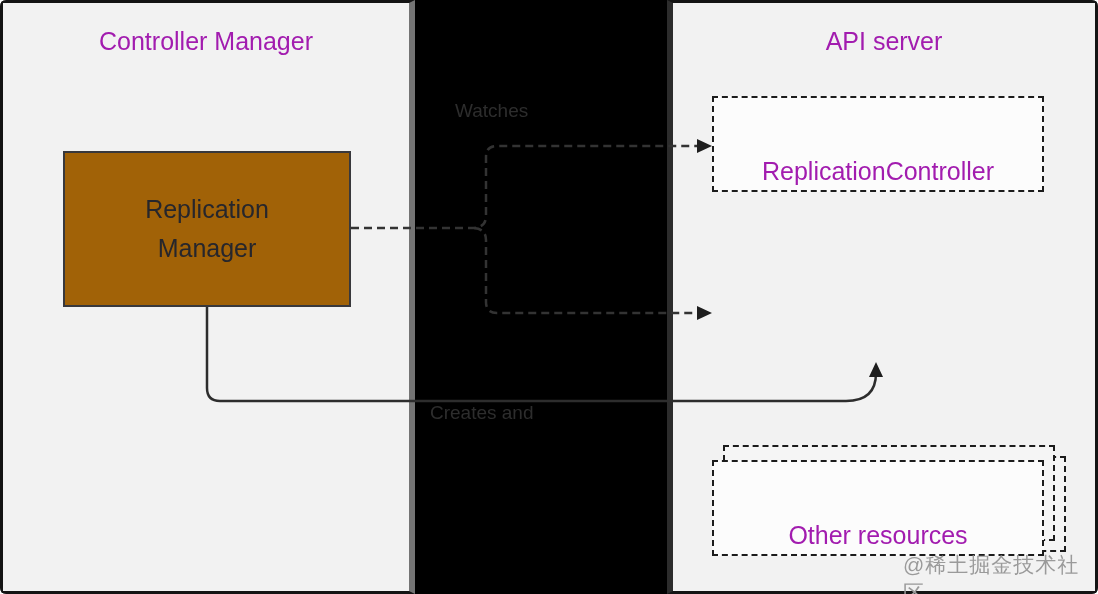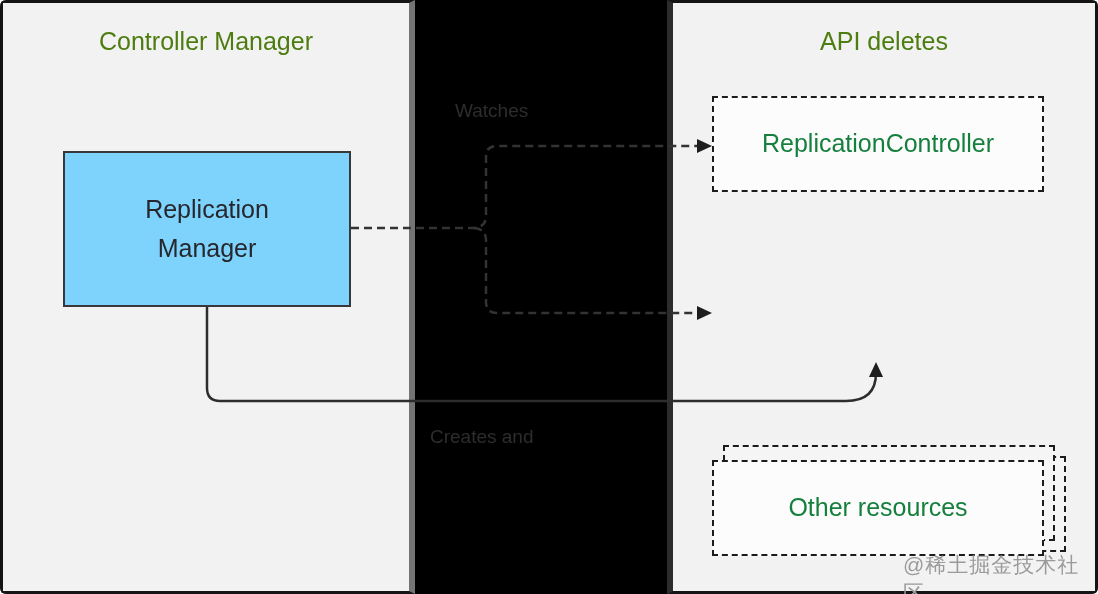--- a/index.html
+++ b/index.html
@@ -15,74 +15,74 @@
   .panel{
     position:absolute;top:0;height:594px;
     background:#f2f2f2;
     box-sizing:border-box;
     border:3px solid #141414;
   }
   .panel-left{left:0;width:415px;border-right:6px solid #747474;}
   .panel-right{left:667px;width:431px;border-left:6px solid #2c2c2c;}
   .panel-title{
     position:absolute;top:24px;left:0;width:100%;
-    text-align:center;font-size:25px;color:#4d7c0f;
+    text-align:center;font-size:25px;color:#a21caf;
   }
   .rm-box{
     position:absolute;left:63px;top:151px;width:288px;height:156px;
-    background:#7dd3fc;border:2px solid #38383c;
+    background:#a16207;border:2px solid #38383c;
     box-sizing:border-box;
     display:flex;flex-direction:column;align-items:center;justify-content:center;
     font-size:25px;line-height:1.55;color:#26262c;
     z-index:3;
   }
   .dashed-box{
     position:absolute;
     background:#fcfcfc;border:2px dashed #1c1c1c;
     box-sizing:border-box;
-    display:flex;flex-direction:column;align-items:center;justify-content:center;
-    text-align:center;font-size:25px;line-height:1.5;color:#15803d;
+    display:flex;flex-direction:column;align-items:center;justify-content:flex-end;
+    text-align:center;font-size:25px;line-height:1.5;color:#a21caf;
     z-index:3;
   }
   .rc-box{left:712px;top:96px;width:332px;height:96px;}
   .pod-box{left:712px;top:265px;width:332px;height:96px;}
   .other-box{left:712px;top:460px;width:332px;height:96px;z-index:3;}
   .stack-layer{
     position:absolute;width:332px;height:96px;
     background:#f5f5f5;border:2px dashed #1c1c1c;box-sizing:border-box;
   }
   .stack-l2{left:723px;top:445px;z-index:2;}
   .stack-l3{left:734px;top:456px;z-index:1;}
   .mid-label{
     position:absolute;color:#2d2d2d;font-size:19px;
     text-align:left;z-index:4;line-height:1.35;
   }
   .watches-label{left:455px;top:98px;width:190px;}
-  .creates-label{left:430px;top:424px;width:230px;}
+  .creates-label{left:430px;top:400px;width:230px;}
   .wire-layer{
     position:absolute;left:0;top:0;width:1098px;height:594px;
     z-index:4;pointer-events:none;
   }
   .watermark{
     position:absolute;left:903px;top:551px;
     font-size:21px;color:#9a9a9a;letter-spacing:1px;
     z-index:6;
   }
 </style>
 </head>
 <body>
 
 <div class="canvas">
 
   <div class="panel panel-left">
     <div class="panel-title">Controller Manager</div>
   </div>
 
   <div class="panel panel-right">
-    <div class="panel-title">API deletes</div>
+    <div class="panel-title">API server</div>
   </div>
 
   <div class="rm-box">
     <span>Replication</span>
     <span>Manager</span>
   </div>
 
   <div class="dashed-box rc-box">
     <span>ReplicationController</span>
   </div>

